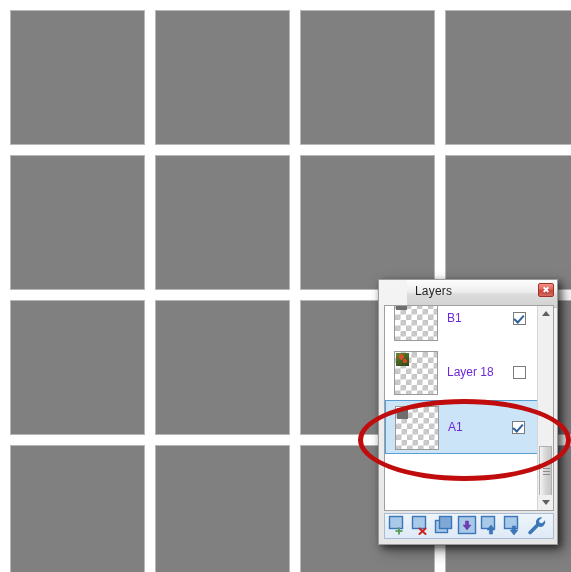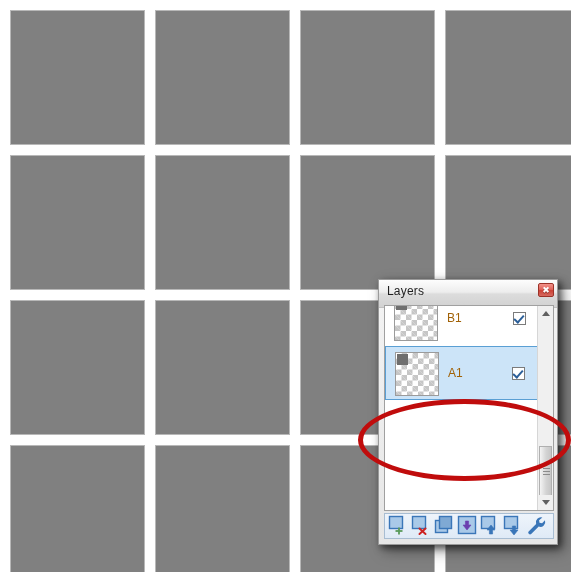--- a/index.html
+++ b/index.html
@@ -45,20 +45,21 @@
     z-index: 20;
   }
 
   
   #panel-titlebar {
     position: relative;
     height: 28px;
     background: linear-gradient(to bottom, #fdfdfd 0%, #ededed 45%, #dcdcdc 52%, #d2d2d2 100%);
     border-bottom: 1px solid #c0c0c0;
     box-sizing: border-box;
+    margin-left: 28px;
   }
   #panel-title {
     position: absolute;
     left: 8px;
     top: 2px;
     font-size: 12px;
     color: #1f1f1f;
     letter-spacing: 0.2px;
     line-height: 18px;
   }
@@ -151,21 +152,21 @@
     background:
       radial-gradient(circle at 40% 30%, #d94f2b 0 22%, transparent 23%),
       radial-gradient(circle at 68% 62%, #cf4a27 0 18%, transparent 19%),
       linear-gradient(150deg, #6d8a2e 0%, #4d6b22 40%, #2f4516 100%);
   }
   .layer-name {
     position: absolute;
     left: 62px;
     top: 18px;
     font-size: 12px;
-    color: #a16207;
+    color: #6d28d9;
     line-height: 16px;
   }
   .layer-vis {
     position: absolute;
     right: 12px;
     top: 20px;
     width: 13px;
     height: 13px;
     border: 1px solid #7b7b7b;
     background: #ffffff;
@@ -305,20 +306,27 @@
 
   <div id="layer-list-wrap">
     <div id="layer-list">
         <div class="layer-row">
           <div class="layer-thumb checker">
             <span class="thumb-dot"></span>
           </div>
           <div class="layer-name">B1</div>
           <div class="layer-vis on"></div>
         </div>
+        <div class="layer-row">
+          <div class="layer-thumb checker">
+            <span class="thumb-pic"></span>
+          </div>
+          <div class="layer-name">Layer 18</div>
+          <div class="layer-vis"></div>
+        </div>
         <div class="layer-row selected">
           <div class="layer-thumb checker">
             <span class="thumb-dot"></span>
           </div>
           <div class="layer-name">A1</div>
           <div class="layer-vis on"></div>
         </div>
       </div>
 
     <div id="list-scrollbar">

